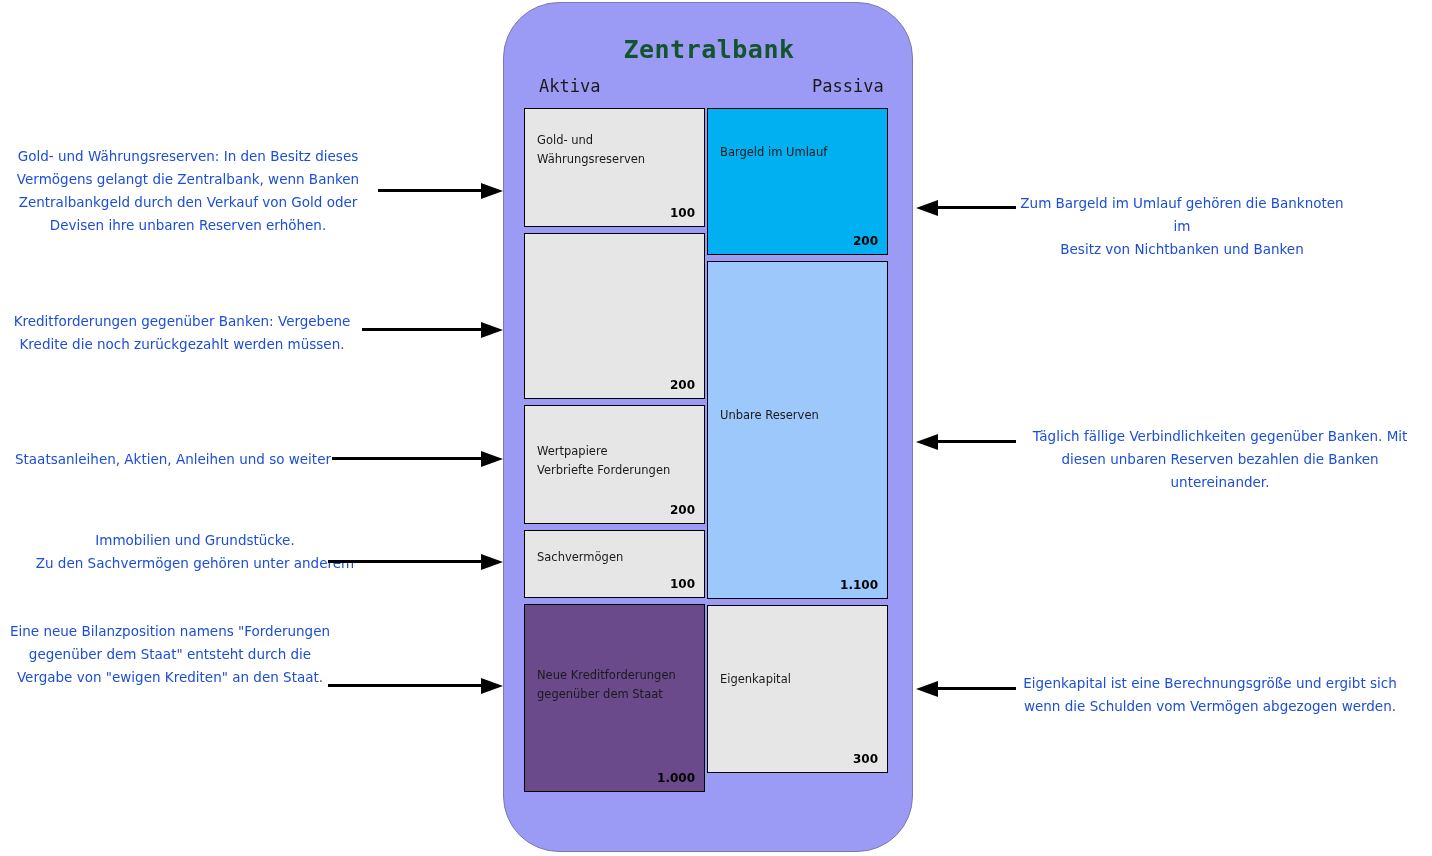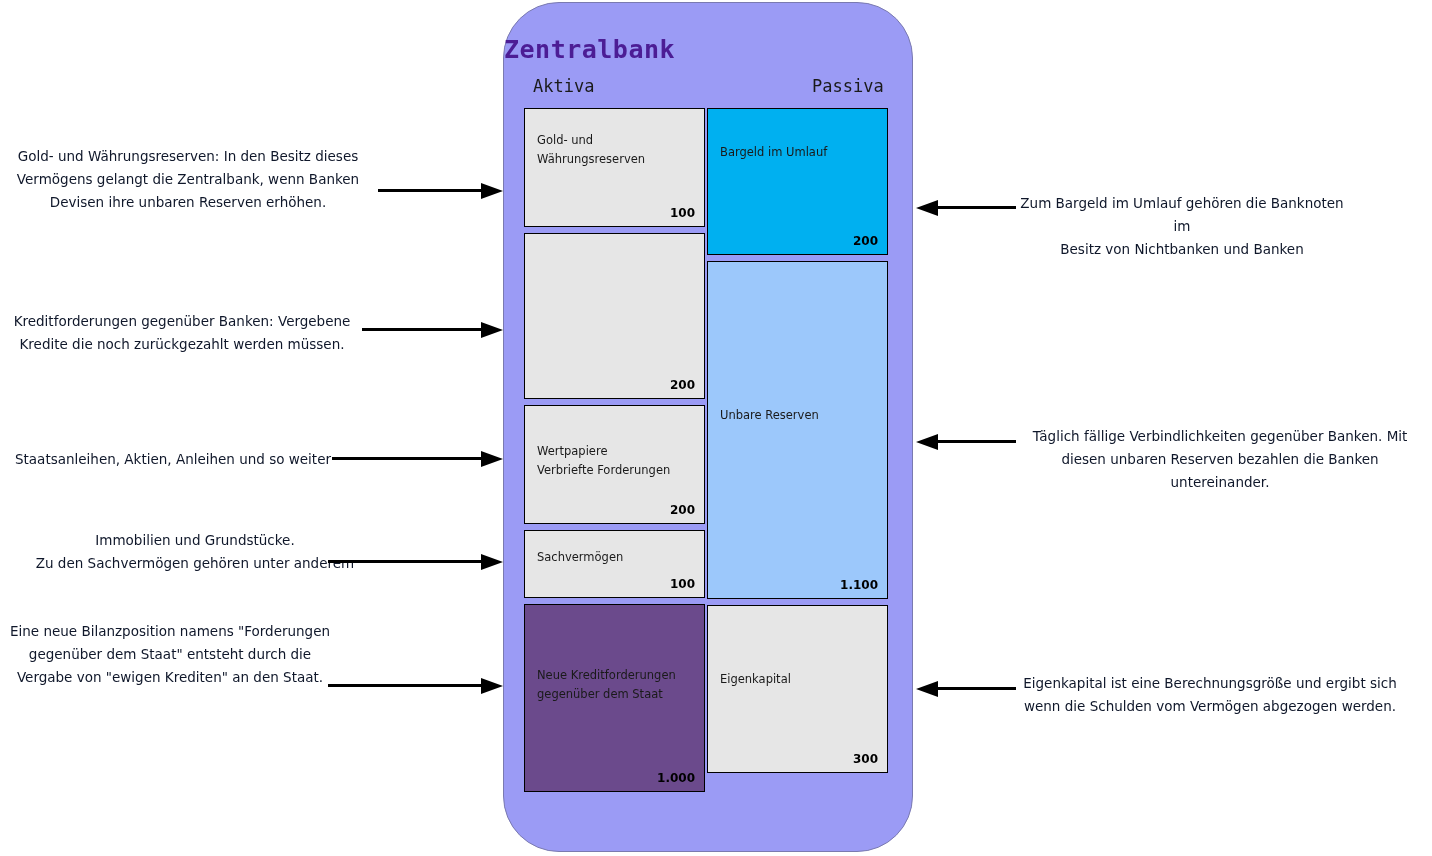--- a/index.html
+++ b/index.html
@@ -26,36 +26,36 @@
     border: 1px solid #7a7ab0;
     border-radius: 56px;
     box-sizing: border-box;
   }
 
   #bank-title {
     position: absolute;
     left: 0;
     top: 32px;
     width: 410px;
-    text-align: left;
+    text-align: center;
     font-family: "DejaVu Sans Mono", monospace;
     font-weight: bold;
     font-size: 25px;
-    color: #4c1d95;
+    color: #14532d;
     letter-spacing: 0.5px;
   }
 
   .col-header {
     position: absolute;
     top: 73px;
     font-family: "DejaVu Sans Mono", monospace;
     font-size: 17px;
     color: #1a1a1a;
   }
-  #header-aktiva { left: 29px; text-align: center; }
+  #header-aktiva { left: 35px; text-align: center; }
   #header-passiva { left: 308px; }
 
   
   .bs-col {
     position: absolute;
     top: 105px;
   }
   #col-aktiva  { left: 20px;  width: 181px; }
   #col-passiva { left: 203px; width: 181px; }
 
@@ -87,21 +87,21 @@
   .fill-grey   { background: #e6e6e6; }
   .fill-cyan   { background: #00b0f0; }
   .fill-ltblue { background: #9cc8fb; }
   .fill-purple { background: #6b4a8c; }
 
   
   .note {
     position: absolute;
     font-size: 13.5px;
     line-height: 23px;
-    color: #0f172a;
+    color: #1d4ed8;
   }
   .note.right-al { text-align: center; }
   .note.left-al  { text-align: center; }
 
   
   .arrow { position: absolute; }
   .arrow-line {
     position: absolute;
     height: 3px;
     background: #000000;
@@ -116,20 +116,21 @@
   }
   .arrow-right .arrow-head { border-left: 22px solid #000000; }
   .arrow-left  .arrow-head { border-right: 22px solid #000000; left: 0; }
 </style>
 </head>
 <body>
 
 <div class="note left-al" style="left:8px; top:145px; width:360px;">
   <div>Gold- und Währungsreserven: In den Besitz dieses</div>
   <div>Vermögens gelangt die Zentralbank, wenn Banken</div>
+  <div>Zentralbankgeld durch den Verkauf von Gold oder</div>
   <div>Devisen ihre unbaren Reserven erhöhen.</div>
 </div>
 
 <div class="note left-al" style="left:8px; top:310px; width:348px;">
   <div>Kreditforderungen gegenüber Banken: Vergebene</div>
   <div>Kredite die noch zurückgezahlt werden müssen.</div>
 </div>
 
 <div class="note left-al" style="left:8px; top:448px; width:330px;">
   <div>Staatsanleihen, Aktien, Anleihen und so weiter</div>

